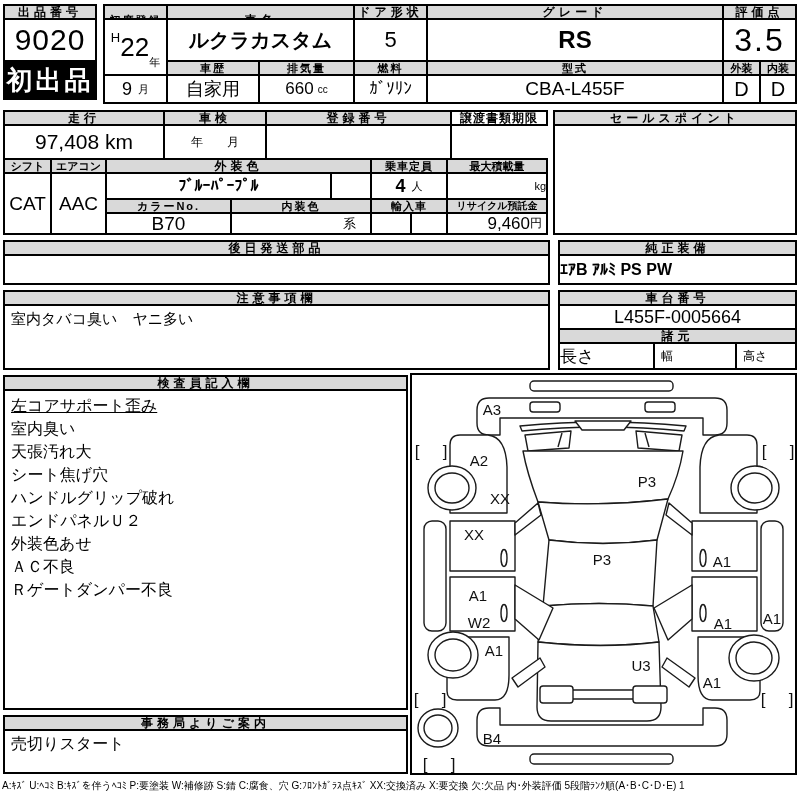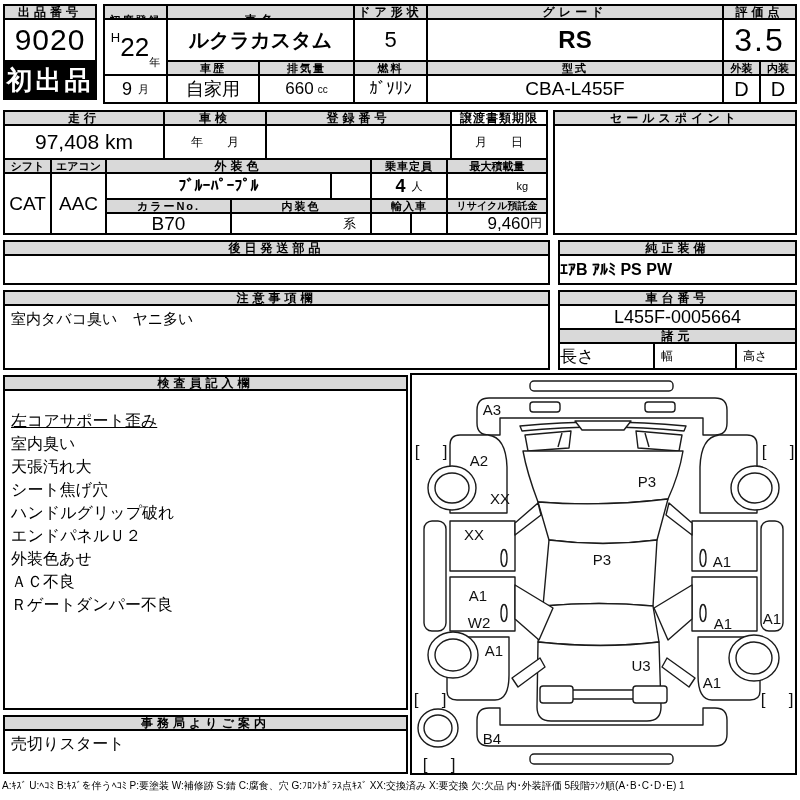--- a/index.html
+++ b/index.html
@@ -16,21 +16,21 @@
   .v18{font-size:18px;}
   .v16{font-size:16px;}
   .left{justify-content:flex-start;}
   .right{justify-content:flex-end;}
   .top{align-items:flex-start;}
   .unit{font-size:11px;margin-left:6px;}
   .vline{position:absolute;width:2px;background:#000;}
   #legend{position:absolute;left:2px;top:779px;width:796px;font-size:10px;
           letter-spacing:0;white-space:nowrap;overflow:hidden;}
   #notes{position:absolute;left:3px;top:389px;width:405px;height:321px;
-         box-sizing:border-box;border:2px solid #000;background:#fff;padding:18px 6px;}
+         box-sizing:border-box;border:2px solid #000;background:#fff;padding:3px 6px;}
   #notes div{font-size:16px;line-height:23px;}
   #notes div.u{text-decoration:underline;}
   svg text{font-family:"Liberation Sans","DejaVu Sans",sans-serif;}
 </style>
 </head>
 <body>
 
 <div id="sheet">
 
   <div class="c h" style="left:3px;top:4px;width:94px;height:16px">出品番号</div>
@@ -73,21 +73,20 @@
   <div class="c v20" style="left:722px;top:74px;width:39px;height:30px">D</div>
   <div class="c v20" style="left:759px;top:74px;width:38px;height:30px">D</div>
 
   <div class="c h" style="left:3px;top:110px;width:162px;height:16px">走行</div>
   <div class="c" style="left:3px;top:124px;width:162px;height:36px;font-size:21px">97,408 km</div>
   <div class="c h" style="left:163px;top:110px;width:104px;height:16px">車検</div>
   <div class="c" style="left:163px;top:124px;width:104px;height:36px;font-size:12px">年　　月</div>
   <div class="c h" style="left:265px;top:110px;width:187px;height:16px">登録番号</div>
   <div class="c" style="left:265px;top:124px;width:187px;height:36px"></div>
   <div class="c hw" style="left:450px;top:110px;width:98px;height:16px">譲渡書類期限</div>
-  <div class="c" style="left:450px;top:124px;width:98px;height:36px;font-size:12px">月　　日</div>
 
   <div class="c h2" style="left:3px;top:158px;width:49px;height:16px;letter-spacing:0">シフト</div>
   <div class="c" style="left:3px;top:172px;width:49px;height:63px;font-size:19px">CAT</div>
   <div class="c h2" style="left:50px;top:158px;width:57px;height:16px;letter-spacing:0">エアコン</div>
   <div class="c" style="left:50px;top:172px;width:57px;height:63px;font-size:19px">AAC</div>
 
   <div class="c h" style="left:105px;top:158px;width:267px;height:16px">外装色</div>
   <div class="c v16" style="left:105px;top:172px;width:227px;height:28px;font-weight:bold">ﾌﾞﾙｰﾊﾟｰﾌﾟﾙ</div>
   <div class="c" style="left:330px;top:172px;width:42px;height:28px"></div>
   <div class="c h2" style="left:105px;top:198px;width:127px;height:16px">カラーNo.</div>
@@ -98,21 +97,21 @@
   <div class="c h2" style="left:370px;top:158px;width:78px;height:16px;letter-spacing:1px">乗車定員</div>
   <div class="c" style="left:370px;top:172px;width:78px;height:28px">
     <span style="font-size:18px;font-weight:bold">4</span>
       <span class="unit">人</span>
   </div>
   <div class="c h2" style="left:370px;top:198px;width:78px;height:16px;letter-spacing:1px">輸入車</div>
   <div class="c" style="left:370px;top:212px;width:78px;height:23px"></div>
   <div class="vline" style="left:410px;top:212px;height:23px"></div>
 
   <div class="c h2" style="left:446px;top:158px;width:102px;height:16px;letter-spacing:0">最大積載量</div>
-  <div class="c right" style="left:446px;top:172px;width:102px;height:28px;font-size:11px;padding-right:18px">kg</div>
+  <div class="c right" style="left:446px;top:172px;width:102px;height:28px;font-size:11px;padding-right:0">kg</div>
   <div class="c h2" style="left:446px;top:198px;width:102px;height:16px;letter-spacing:0;font-size:10px">リサイクル預託金</div>
   <div class="c right" style="left:446px;top:212px;width:102px;height:23px;padding-right:4px">
     <span style="font-size:17px">9,460</span>
       <span style="font-size:12px">円</span>
   </div>
 
   <div class="c h" style="left:553px;top:110px;width:244px;height:16px">セールスポイント</div>
   <div class="c" style="left:553px;top:124px;width:244px;height:111px"></div>
 
   <div class="c h" style="left:3px;top:240px;width:547px;height:16px">後日発送部品</div>

